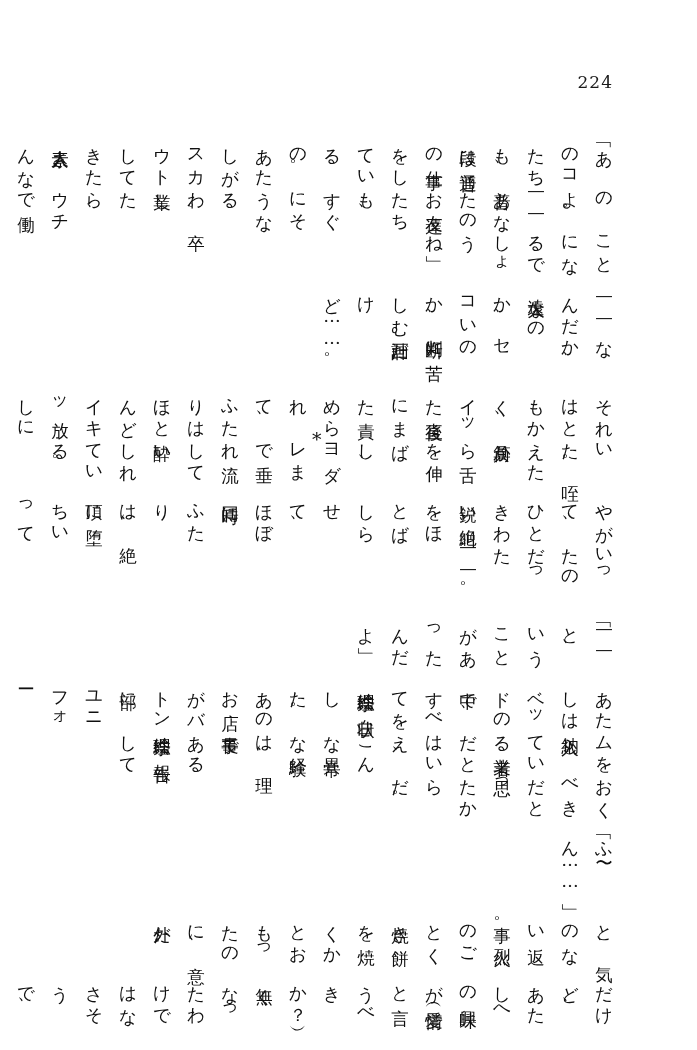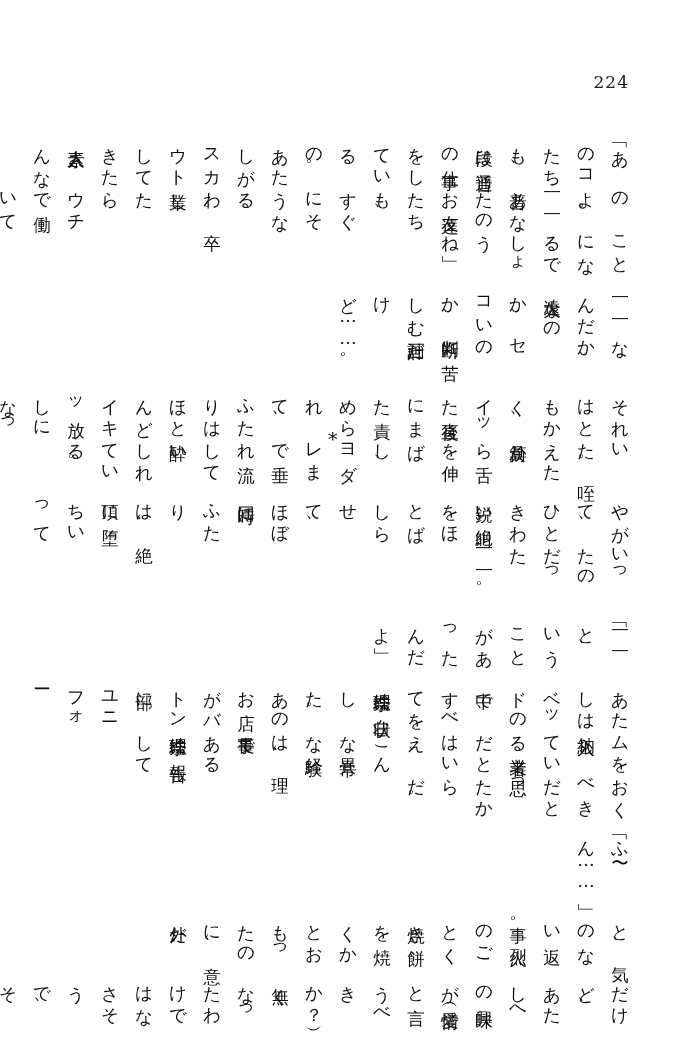--- a/index.html
+++ b/index.html
@@ -12,21 +12,20 @@
     height: 1050px;
     overflow: hidden;
     font-family: "DejaVu Serif", "Liberation Serif", serif;
     color: #151515;
   }
   .page {
     position: relative;
     width: 681px;
     height: 1050px;
     background: #ffffff;
-    margin-left: 16px;
   }
   .page-number {
     position: absolute;
     top: 72px;
     right: 68px;
     font-size: 17px;
     letter-spacing: 1px;
     color: #1a1a1a;
     font-family: "DejaVu Serif", "Liberation Serif", serif;
   }

